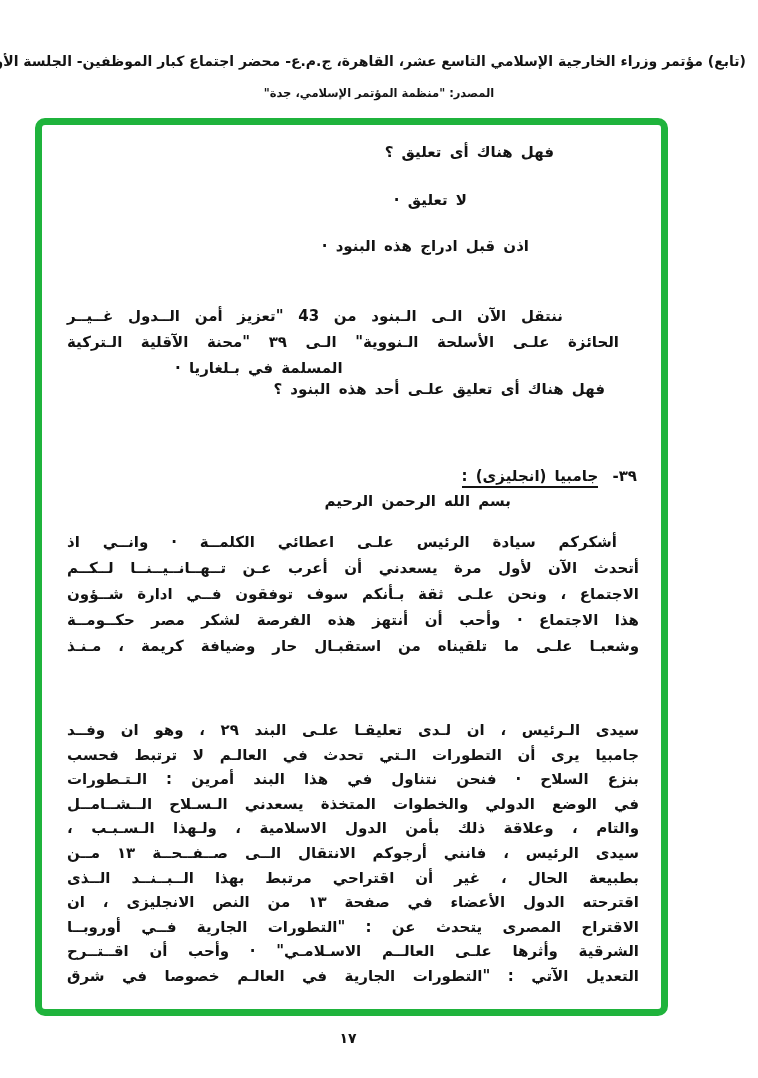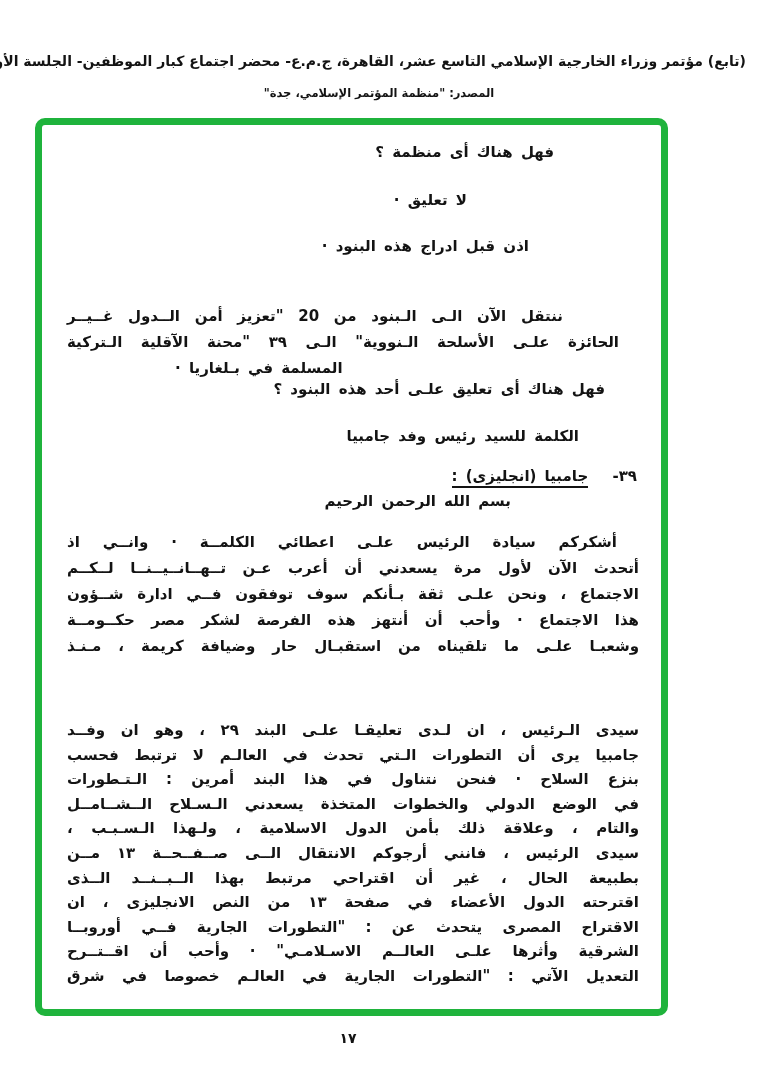--- a/index.html
+++ b/index.html
@@ -53,21 +53,21 @@
   .b-trans .tline:nth-child(3){
     text-align:left;text-align-last:left;padding-left:108px;
   }
 
   .b-q2{top:251px;padding-right:34px;}
   .b-floor{top:298px;padding-right:60px;}
 
   .b-heading{top:338px;padding-right:2px;}
   .speech-title{
     text-decoration:none;border-bottom:2px solid #131313;
-    padding-bottom:1px;margin-right:16px;
+    padding-bottom:1px;margin-right:6px;
   }
   .b-basmala{top:363px;padding-right:128px;}
 
   .b-para1{top:404px;}
   .b-para1 .tline:nth-child(1){padding-right:22px;}
   .b-para1 .tline:nth-child(7){
     text-align:left;text-align-last:left;padding-left:28px;
   }
 
   .b-para2{top:593px;}
@@ -83,35 +83,34 @@
 <body>
 
 <div class="page">
 
   <div class="hdr">(تابع) مؤتمر وزراء الخارجية الإسلامي التاسع عشر، القاهرة، ج.م.ع- محضر اجتماع كبار الموظفين- الجلسة الأولي- ٢٨ يوليه ١٩٩٠</div>
 
   <div class="src">المصدر: "منظمة المؤتمر الإسلامي، جدة"</div>
 
   <div class="frame">
 
-    <div class="blk b-q1">فهل هناك أى منظمة ؟</div>
+    <div class="blk b-q1">فهل هناك أى تعليق ؟</div>
 
     <div class="blk b-a1">لا تعليق ·</div>
 
     <div class="blk b-before">اذن قبل ادراج هذه البنود ·</div>
 
     <div class="blk b-trans just">
-        <div class="tline">ننتقل الآن الـى الـبنود من 20 "تعزيز أمن الــدول غــيــر</div>
+        <div class="tline">ننتقل الآن الـى الـبنود من 43 "تعزيز أمن الــدول غــيــر</div>
         <div class="tline">الحائزة علـى الأسلحة الـنووية" الـى ٣٩ "محنة الآقلية الـتركية</div>
         <div class="tline">المسلمة في بـلغاريا ·</div>
       </div>
 
     <div class="blk b-q2">فهل هناك أى تعليق علـى أحد هذه البنود ؟</div>
 
-    <div class="blk b-floor">الكلمة للسيد رئيس وفد جامبيا</div>
 
     <div class="blk b-heading">
       <span>٣٩-</span>
       <span class="speech-title">جامبيا (انجليزى) :</span>
     </div>
 
     <div class="blk b-basmala">بسم الله الرحمن الرحيم</div>
 
     <div class="blk b-para1 just">
         <div class="tline">أشكركم سيادة الرئيس علـى اعطائي الكلمــة · وانــي اذ</div>

